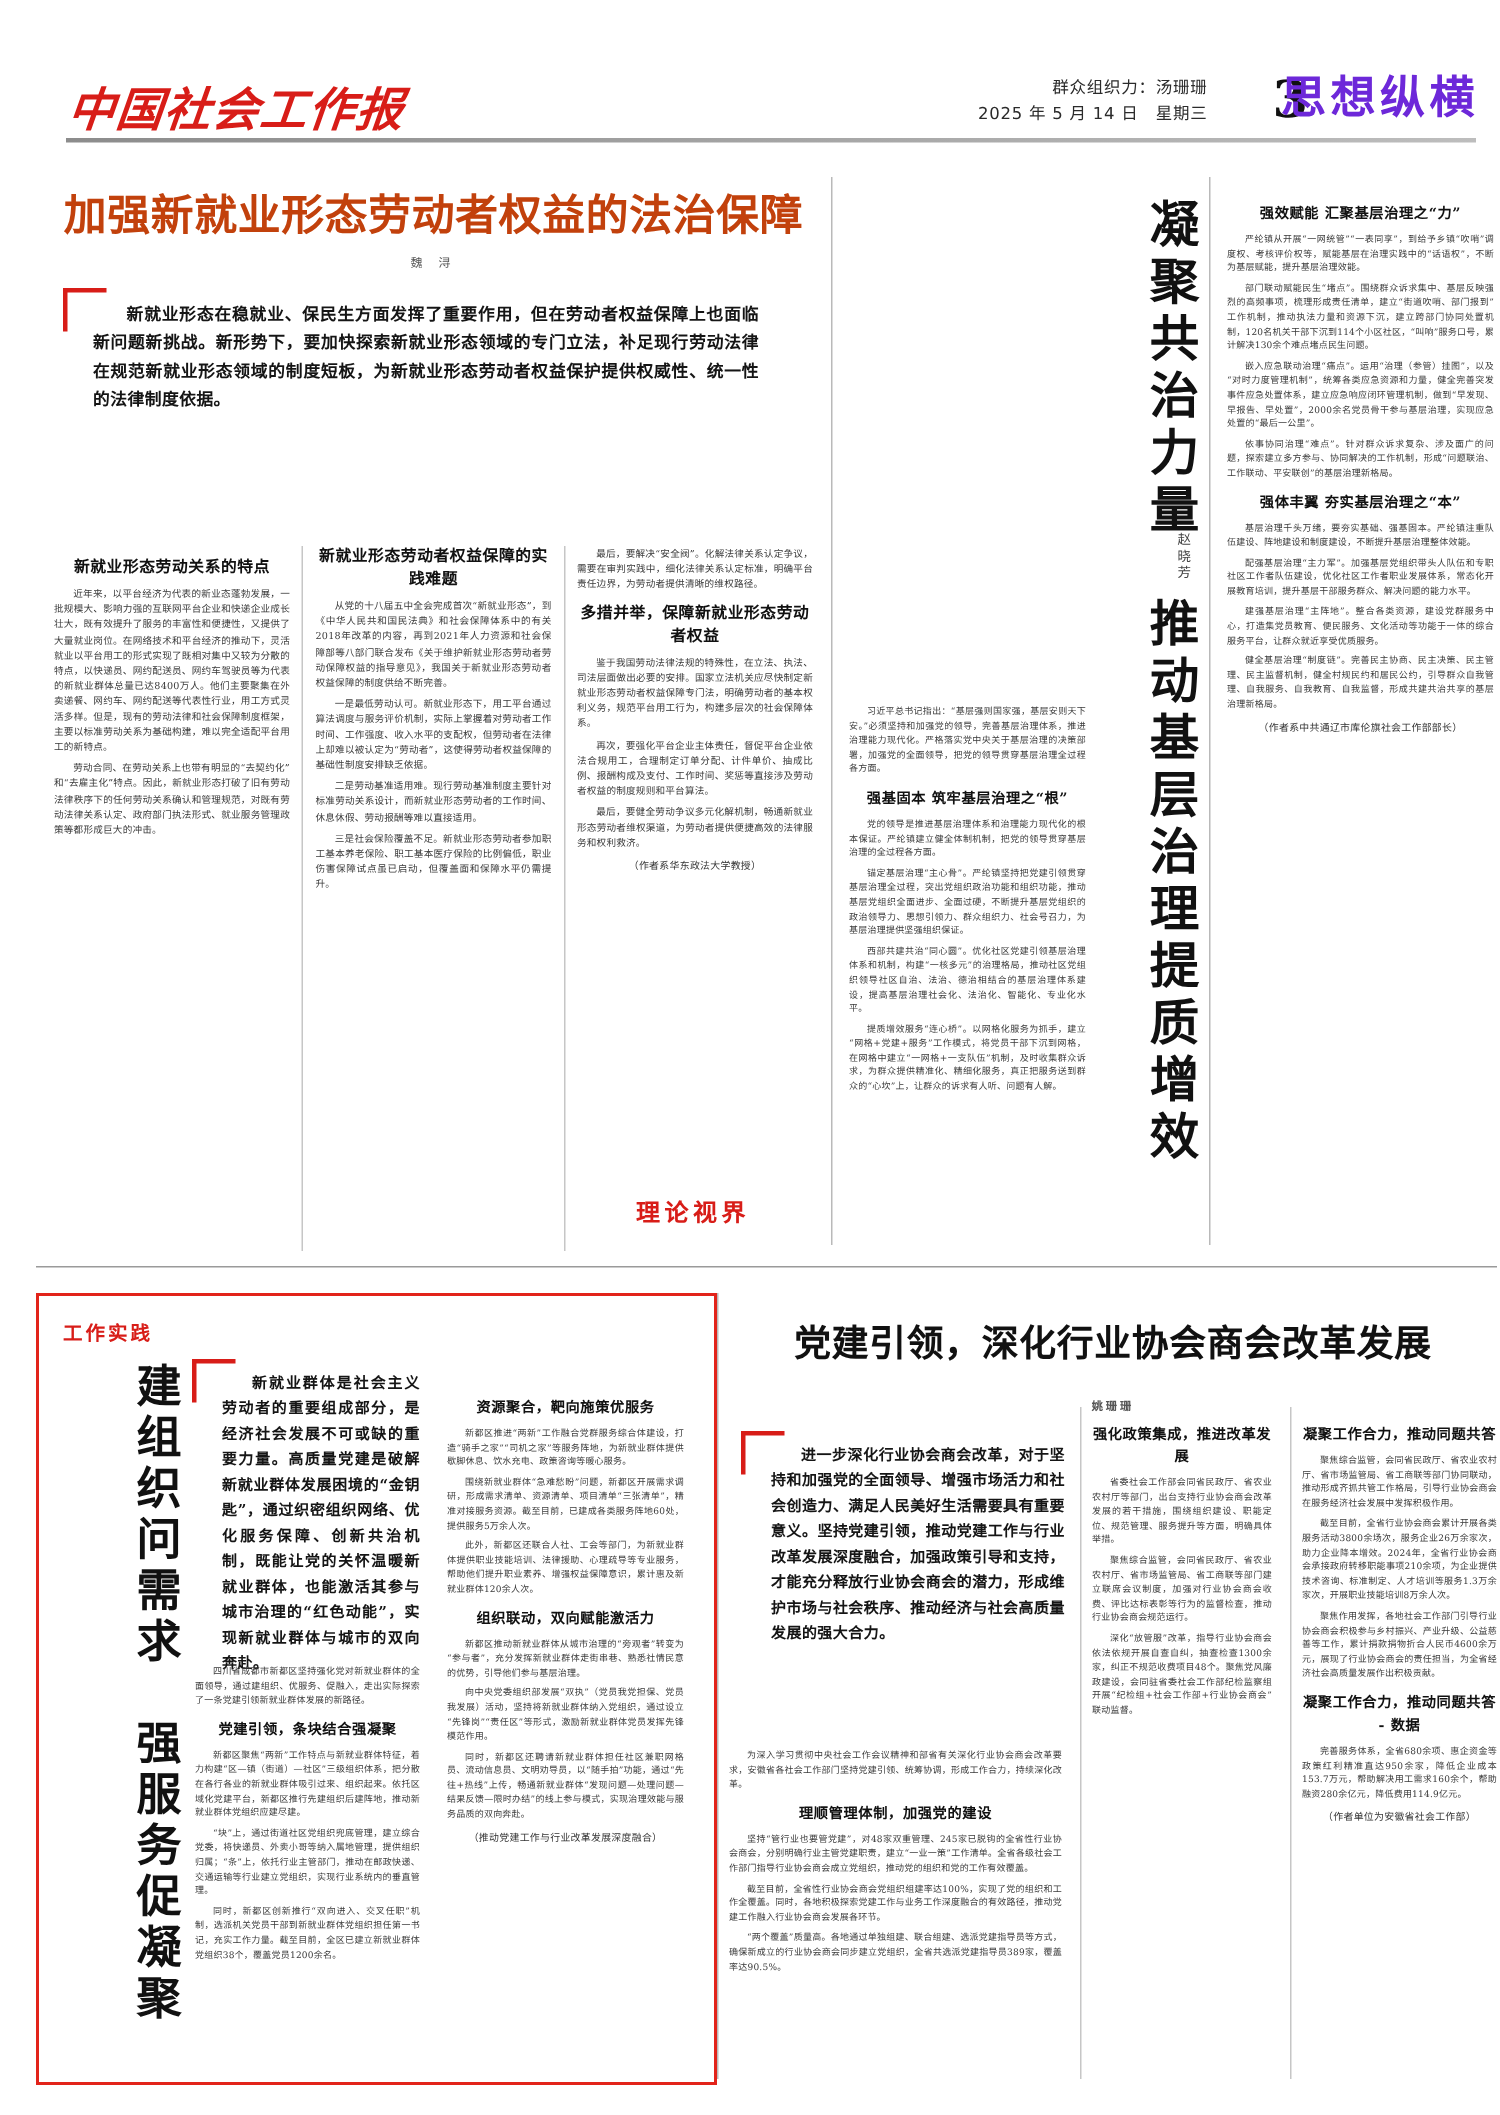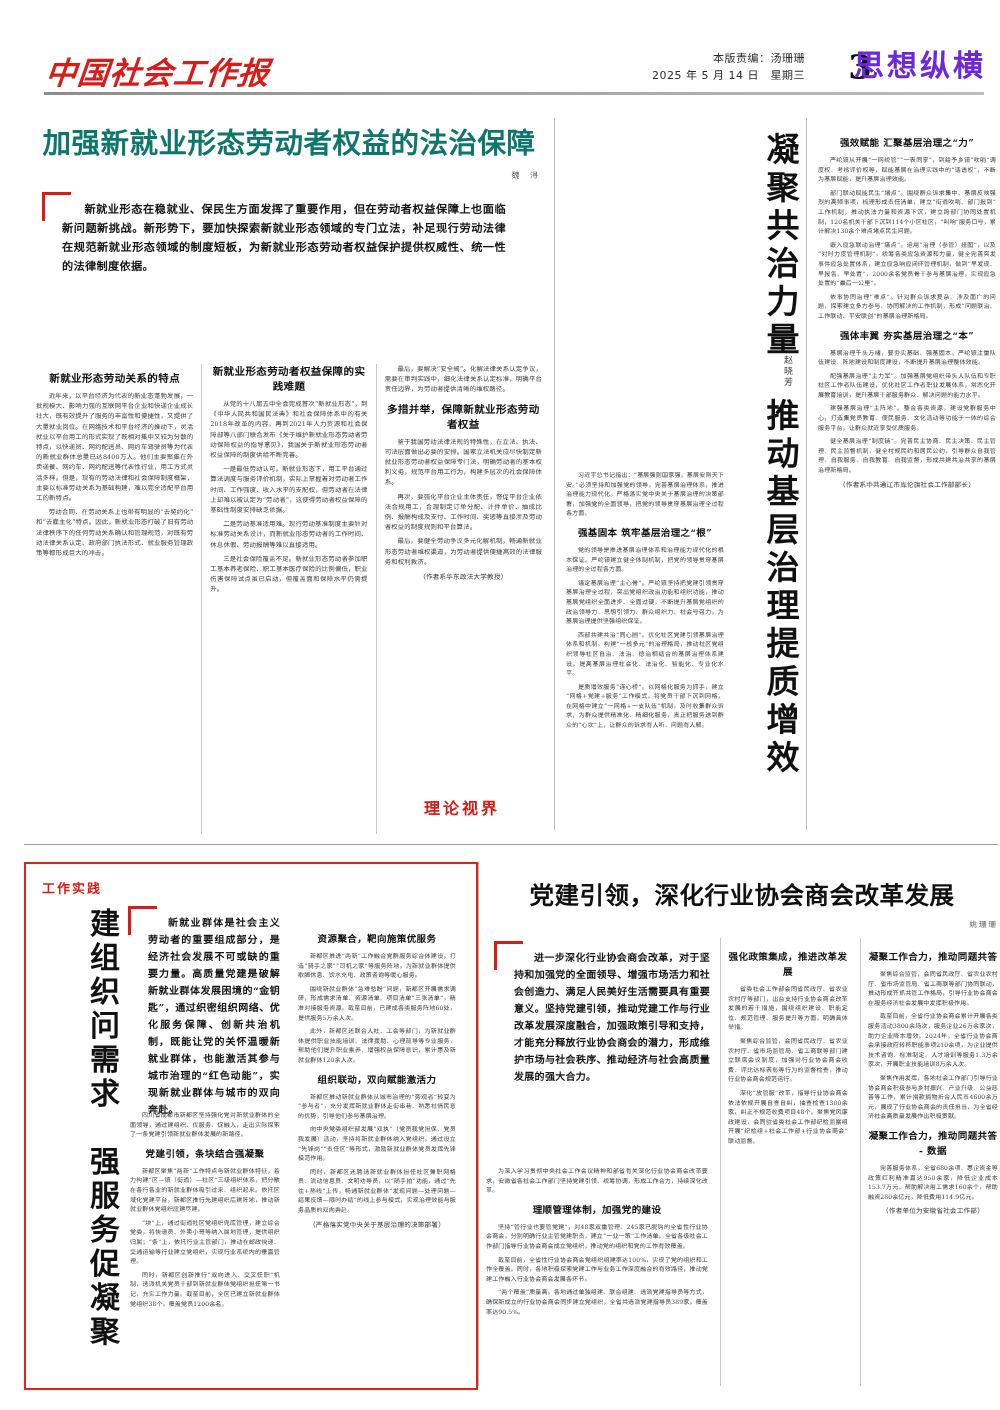--- a/index.html
+++ b/index.html
@@ -67,29 +67,29 @@
     font-weight:bold;font-size:10.5px;line-height:15px;
     text-align:center;color:#111;margin:7px 0 5px;letter-spacing:.4px;
   }
   .subhead.sm{font-size:9.5px;}
   .credit{
     font-family:"DejaVu Serif","Liberation Serif",serif;
     font-size:6.6px;text-align:center;color:#333;margin-top:4px;letter-spacing:.2px;
   }
   .byline{
     font-family:"DejaVu Serif","Liberation Serif",serif;
-    font-size:8px;text-align:right;color:#555;letter-spacing:4px;
+    font-size:8px;text-align:center;color:#555;letter-spacing:4px;
   }
 
   
   .art1{position:absolute;left:36px;top:124px;width:506px;height:700px;}
   .art1 h1{
     margin:0;font-family:"DejaVu Serif","Liberation Serif",serif;
     font-size:28.5px;font-weight:bold;letter-spacing:.5px;text-align:center;
-    color:#0f766e;line-height:38px;
+    color:#c2410c;line-height:38px;
   }
   .art1 .byline{margin-top:7px;}
   .art1 .leadbox{position:relative;margin:20px 0 0 26px;width:444px;}
   .art1 .leadbox .corner{left:-20px;top:-8px;}
   .art1 .cols{
     position:absolute;left:0;top:240px;width:506px;height:470px;
     column-count:3;column-gap:17px;column-rule:1px solid #c6c6c6;
   }
 
   
@@ -137,21 +137,21 @@
   .art3-colA{position:absolute;left:104px;top:246px;width:150px;}
   .art3-colB{position:absolute;left:272px;top:60px;width:158px;}
 
   
   .art4{position:absolute;left:486px;top:880px;width:512px;height:506px;}
   .art4 h2{
     margin:0;font-family:"DejaVu Serif","Liberation Serif",serif;
     font-size:24.5px;font-weight:bold;text-align:center;color:#111;
     letter-spacing:.5px;line-height:32px;
   }
-  .art4 .byline{margin-top:6px;font-size:7.5px;letter-spacing:2px;}
+  .art4 .byline{margin-top:19px;font-size:7.5px;letter-spacing:2px;font-weight:bold;}
   .art4 .leadbox{position:relative;margin:20px 0 0 28px;width:196px;}
   .art4 .leadbox .corner{left:-20px;top:-8px;}
   .art4-colA{position:absolute;left:0px;top:286px;width:222px;}
   .art4-colB{position:absolute;left:242px;top:62px;width:120px;}
   .art4-colC{position:absolute;left:382px;top:62px;width:130px;}
 
   
   .sep-main-v{position:absolute;left:554px;top:118px;width:1px;height:712px;background:#b9b9b9;}
   .sep-art2-v{position:absolute;left:806px;top:118px;width:1px;height:712px;background:#b9b9b9;}
   .sep-mid-h{position:absolute;left:24px;top:844px;width:974px;height:1px;background:#9a9a9a;}
@@ -162,21 +162,21 @@
 </style>
 </head>
 <body>
 
 <div class="page">
 
   <div class="masthead">
     <div class="logo">中国社会工作报</div>
     <div class="masthead-rule"></div>
     <div class="hdr-meta">
-      <div>本版责编：汤珊珊</div>
+      <div>群众组织力：汤珊珊</div>
       <div>2025 年 5 月 14 日　星期三</div>
     </div>
     <div class="hdr-pageno">3</div>
     <div class="hdr-section">思想纵横</div>
   </div>
 
   <div class="sep-main-v"></div>
   <div class="sep-art2-v"></div>
   <div class="sep-mid-h"></div>
   <div class="sep-bot-v"></div>
@@ -249,21 +249,21 @@
       </div>
     <div class="art3-colB blur" id="art3-colB">
         <div class="subhead sm">资源聚合，靶向施策优服务</div>
         <p class="body-col tiny">新都区推进“两新”工作融合党群服务综合体建设，打造“骑手之家”“司机之家”等服务阵地，为新就业群体提供歇脚休息、饮水充电、政策咨询等暖心服务。</p>
         <p class="body-col tiny">围绕新就业群体“急难愁盼”问题，新都区开展需求调研，形成需求清单、资源清单、项目清单“三张清单”，精准对接服务资源。截至目前，已建成各类服务阵地60处，提供服务5万余人次。</p>
         <p class="body-col tiny">此外，新都区还联合人社、工会等部门，为新就业群体提供职业技能培训、法律援助、心理疏导等专业服务，帮助他们提升职业素养、增强权益保障意识，累计惠及新就业群体120余人次。</p>
         <div class="subhead sm">组织联动，双向赋能激活力</div>
         <p class="body-col tiny">新都区推动新就业群体从城市治理的“旁观者”转变为“参与者”，充分发挥新就业群体走街串巷、熟悉社情民意的优势，引导他们参与基层治理。</p>
         <p class="body-col tiny">向中央党委组织部发展“双执”（党员我党担保、党员我发展）活动，坚持将新就业群体纳入党组织，通过设立“先锋岗”“责任区”等形式，激励新就业群体党员发挥先锋模范作用。</p>
         <p class="body-col tiny">同时，新都区还聘请新就业群体担任社区兼职网格员、流动信息员、文明劝导员，以“随手拍”功能，通过“先往+热线”上传，畅通新就业群体“发现问题—处理问题—结果反馈—限时办结”的线上参与模式，实现治理效能与服务品质的双向奔赴。</p>
-        <div class="credit">（严格落实党中央关于基层治理的决策部署）</div>
+        <div class="credit">（推动党建工作与行业改革发展深度融合）</div>
       </div>
   </div>
 
   <div class="art4">
     <h2>党建引领，深化行业协会商会改革发展</h2>
     <div class="byline">姚珊珊</div>
     <div class="leadbox">
       <span class="corner"></span>
       <div class="lead sm">进一步深化行业协会商会改革，对于坚持和加强党的全面领导、增强市场活力和社会创造力、满足人民美好生活需要具有重要意义。坚持党建引领，推动党建工作与行业改革发展深度融合，加强政策引导和支持，才能充分释放行业协会商会的潜力，形成维护市场与社会秩序、推动经济与社会高质量发展的强大合力。</div>
     </div>

